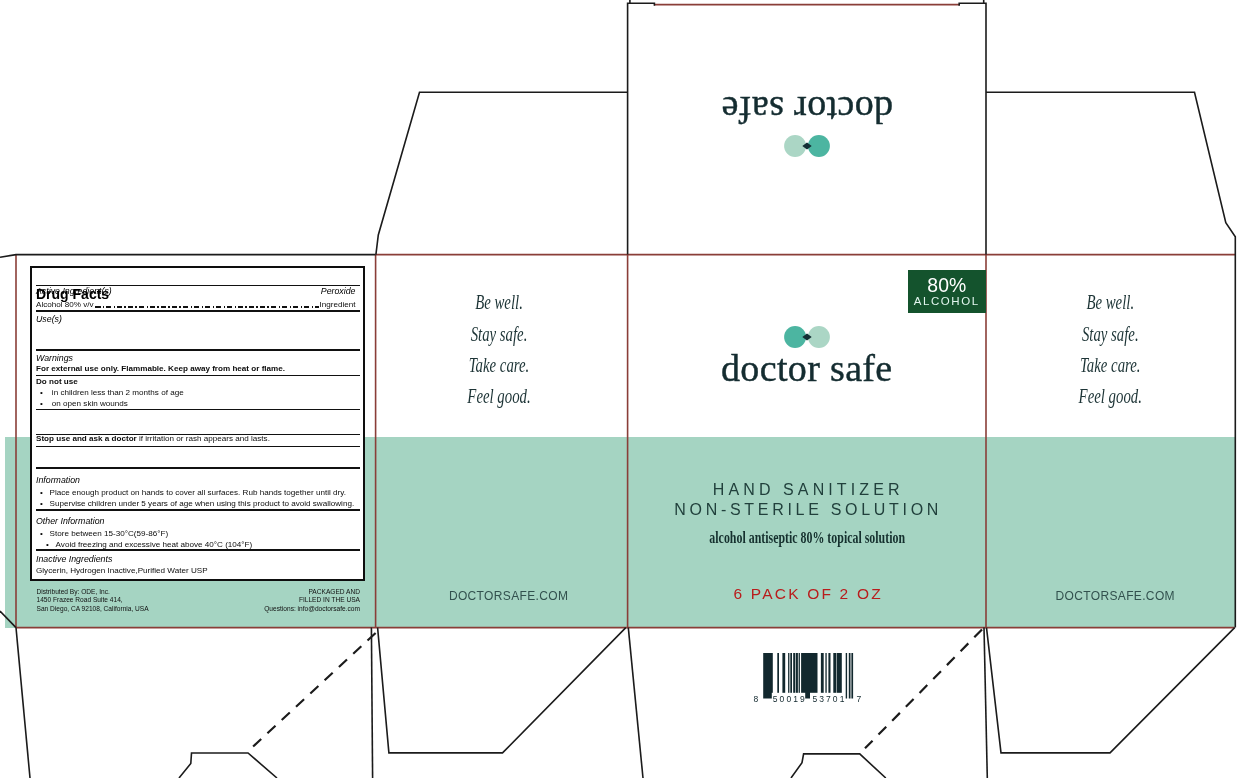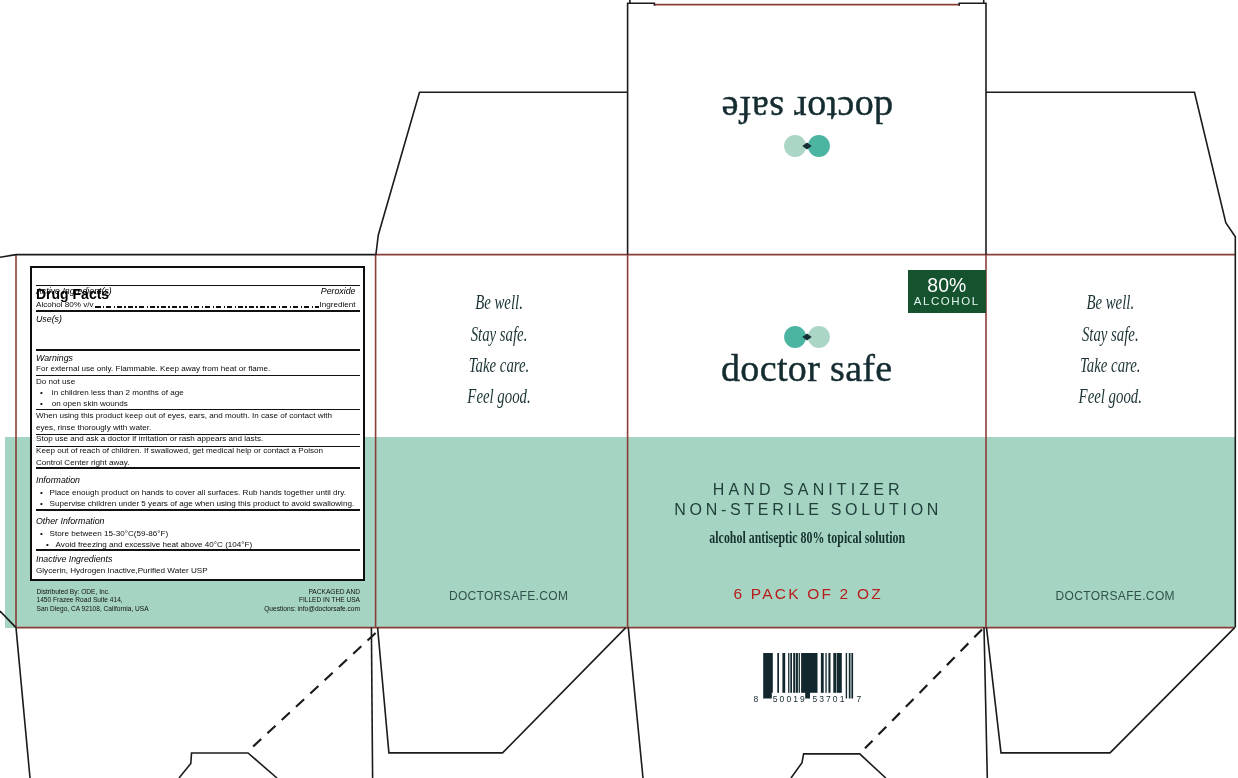--- a/index.html
+++ b/index.html
@@ -4,21 +4,21 @@
 body{width:1238px;height:778px;position:relative;background:#fff;font-family:"Liberation Sans",sans-serif;overflow:hidden}
 .abs{position:absolute}
 .sans{font-family:"Liberation Sans",sans-serif}
 .serif{font-family:"Liberation Serif",serif}
 .ctr{text-align:center}
 .df .rule{position:absolute;left:3.5px;right:3px;height:0;border-top:1.2px solid #111}
 .df .rule.thick{border-top-width:2.2px}
 .df .rule.xthick{border-top-width:2.8px}
 .df .bi{font-style:italic;font-weight:normal;font-size:8.8px;line-height:9px;white-space:nowrap}
 .df .row{font-size:8.1px;line-height:11.4px;white-space:nowrap;color:#0c0c0c}
-.df .row .b,.df .row.b{font-weight:normal}
+.df .row .b,.df .row.b{font-weight:bold}
 </style></head>
 <body>
 
 <div class="abs" style="left:5px;top:437px;width:1230px;height:190.5px;background:#a5d4c2"></div>
 
 <svg class="abs" style="left:0;top:0" width="1238" height="778" viewBox="0 0 1238 778" fill="none">
   <g stroke="#8a3e38" stroke-width="1.6">
 
     <path d="M654.4,4.6 L959.2,4.6"></path>
 
@@ -142,27 +142,25 @@
 
   <div class="abs bi" style="left:4px;top:85.6px">Warnings</div>
   <div class="abs row b" style="left:4px;top:95.1px">For external use only. Flammable. Keep away from heat or flame.</div>
   <div class="rule" style="top:106.7px"></div>
   <div class="abs row b" style="left:4px;top:108.4px">Do not use</div>
 
   <div class="abs row" style="left:8px;top:118.9px">•&nbsp;&nbsp;&nbsp;&nbsp;in children less than 2 months of age</div>
   <div class="abs row" style="left:8px;top:130.2px">•&nbsp;&nbsp;&nbsp;&nbsp;on open skin wounds</div>
   <div class="rule" style="top:141.2px"></div>
 
-  <div class="abs row" style="left:4px;top:142.3px"><span class="b">When using this product</span> keep out of eyes, ears, and mouth. In case of contact with<br>eyes, rinse thorougly with water.</div>
   <div class="rule" style="top:165.6px"></div>
 
   <div class="abs row" style="left:4px;top:165.4px"><span class="b">Stop use and ask a doctor</span> if irritation or rash appears and lasts.</div>
   <div class="rule" style="top:177.8px"></div>
 
-  <div class="abs row" style="left:4px;top:177.3px"><span class="b">Keep out of reach of children.</span> If swallowed, get medical help or contact a Poison<br>Control Center right away.</div>
   <div class="rule xthick" style="top:199.4px"></div>
 
   <div class="abs bi" style="left:4px;top:207.8px">Information</div>
   <div class="abs row" style="left:8px;top:219.1px">•&nbsp;&nbsp;&nbsp;Place enough product on hands to cover all surfaces. Rub hands together until dry.</div>
   <div class="abs row" style="left:8px;top:229.6px">•&nbsp;&nbsp;&nbsp;Supervise children under 5 years of age when using this product to avoid swallowing.</div>
   <div class="rule xthick" style="top:240.6px"></div>
 
   <div class="abs bi" style="left:4px;top:248.8px">Other Information</div>
   <div class="abs row" style="left:8px;top:260.1px">•&nbsp;&nbsp;&nbsp;Store between 15‑30°C(59‑86°F)</div>
   <div class="abs row" style="left:14px;top:270.9px">•&nbsp;&nbsp;&nbsp;Avoid freezing and excessive heat above 40°C (104°F)</div>

